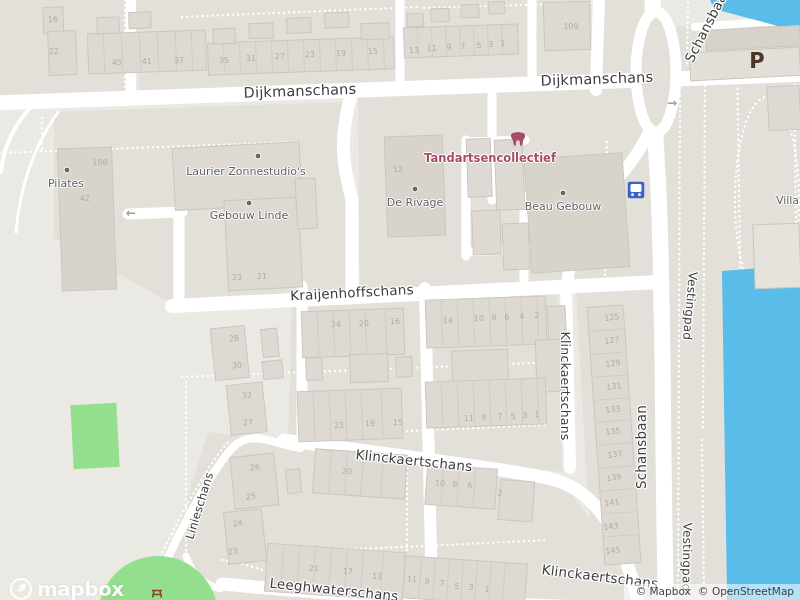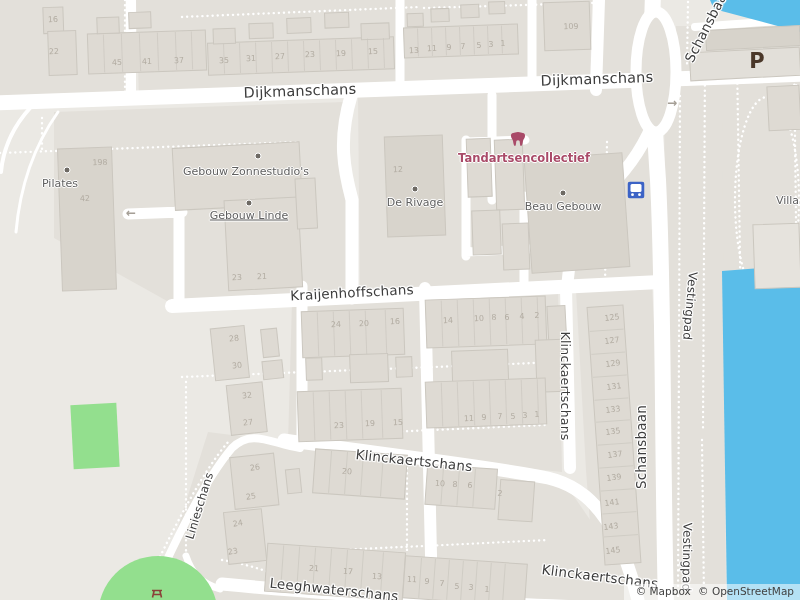--- a/index.html
+++ b/index.html
@@ -213,21 +213,21 @@
   </g>
 </svg>
 
 <div id="labels">
 
   <span class="icon" style="left:518px;top:141px;">
     <svg width="16" height="16" viewBox="0 0 16 16">
       <path fill="#a94a68" d="M8 1 C5.5 1 4.5 2 3.2 2 C1.5 2 .8 3.5 1 5.2 C1.3 7.4 2.6 8 3 10 C3.4 12 3.8 15 5 15 C6.4 15 5.8 11 6.6 9.8 C7.2 8.9 8.8 8.9 9.4 9.8 C10.2 11 9.6 15 11 15 C12.2 15 12.6 12 13 10 C13.4 8 14.7 7.4 15 5.2 C15.2 3.5 14.5 2 12.8 2 C11.5 2 10.5 1 8 1 Z"></path>
     </svg>
   </span>
-  <span class="dent" style="left:524px;top:158px;">Tandartsencollectief</span>
+  <span class="dent" style="left:490px;top:158px;">Tandartsencollectief</span>
 
   <span id="parking" style="left:757px;top:61px;">P</span>
   <span class="icon" style="left:636px;top:192px;">
     <svg width="17" height="17" viewBox="0 0 17 17">
       <rect x="0" y="0" width="17" height="17" rx="3" fill="#3c63c6"></rect>
       <rect x="3" y="2.5" width="11" height="8" rx="1.5" fill="#fff"></rect>
       <circle cx="5" cy="13.2" r="1.4" fill="#fff"></circle>
           <circle cx="12" cy="13.2" r="1.4" fill="#fff"></circle>
     </svg>
   </span>
@@ -243,25 +243,25 @@
       <span class="lbl st" style="left: 708px; top: 24px; font-size: 13.5px; transform: translate(-50%, -50%) rotate(-63deg);">Schansbaan</span>
       <span class="lbl st" style="left: 352px; top: 293px; font-size: 13.5px; transform: translate(-50%, -50%) rotate(-3deg);">Kraijenhoffschans</span>
       <span class="lbl st" style="left: 414px; top: 461px; font-size: 13.5px; transform: translate(-50%, -50%) rotate(6deg);">Klinckaertschans</span>
       <span class="lbl st" style="left: 600px; top: 577px; font-size: 13.5px; transform: translate(-50%, -50%) rotate(7deg);">Klinckaertschans</span>
       <span class="lbl st" style="left: 565px; top: 386px; font-size: 12.5px; transform: translate(-50%, -50%) rotate(90deg);">Klinckaertschans</span>
       <span class="lbl st" style="left: 334px; top: 590px; font-size: 13.5px; transform: translate(-50%, -50%) rotate(6deg);">Leeghwaterschans</span>
       <span class="lbl st" style="left: 200px; top: 506px; font-size: 11.5px; transform: translate(-50%, -50%) rotate(-73deg);">Linieschans</span>
       <span class="lbl st" style="left: 642px; top: 447px; font-size: 13.5px; transform: translate(-50%, -50%) rotate(-90deg);">Schansbaan</span>
       <span class="lbl st" style="left: 690px; top: 306px; font-size: 12px; transform: translate(-50%, -50%) rotate(95deg);">Vestingpad</span>
       <span class="lbl st" style="left: 687px; top: 557px; font-size: 12px; transform: translate(-50%, -50%) rotate(91deg);">Vestingpad</span>
-      <span class="lbl poi" style="left: 60px; top: 183px; font-size: 11px; transform: translate(-50%, -50%) rotate(0deg);">Pilates</span>
+      <span class="lbl poi" style="left: 66px; top: 183px; font-size: 11px; transform: translate(-50%, -50%) rotate(0deg);">Pilates</span>
       <i class="dot" style="left: 67px; top: 170px;"></i>
-      <span class="lbl poi" style="left: 246px; top: 171px; font-size: 11px; transform: translate(-50%, -50%) rotate(0deg);">Gebouw Zonnestudio's</span>
+      <span class="lbl poi" style="left: 246px; top: 171px; font-size: 11px; transform: translate(-50%, -50%) rotate(0deg);">Laurier Zonnestudio's</span>
       <i class="dot" style="left: 258px; top: 156px;"></i>
-      <span class="lbl poi" style="left: 249px; top: 215px; font-size: 11px; transform: translate(-50%, -50%) rotate(0deg); text-decoration: underline;">Gebouw Linde</span>
+      <span class="lbl poi" style="left: 249px; top: 215px; font-size: 11px; transform: translate(-50%, -50%) rotate(0deg);">Gebouw Linde</span>
       <i class="dot" style="left: 249px; top: 203px;"></i>
       <span class="lbl poi" style="left: 415px; top: 202px; font-size: 11px; transform: translate(-50%, -50%) rotate(0deg);">De Rivage</span>
       <i class="dot" style="left: 415px; top: 189px;"></i>
       <span class="lbl poi" style="left: 563px; top: 206px; font-size: 11px; transform: translate(-50%, -50%) rotate(0deg);">Beau Gebouw</span>
       <i class="dot" style="left: 563px; top: 193px;"></i>
       <span class="lbl poi" style="left: 793px; top: 200px; font-size: 11px; transform: translate(-50%, -50%) rotate(0deg);">Villa B</span>
       <span class="lbl num" style="left: 53px; top: 20px; font-size: 8px; transform: translate(-50%, -50%) rotate(-2deg);">16</span>
       <span class="lbl num" style="left: 54px; top: 52px; font-size: 8px; transform: translate(-50%, -50%) rotate(-2deg);">22</span>
       <span class="lbl num" style="left: 117px; top: 63px; font-size: 8px; transform: translate(-50%, -50%) rotate(-2deg);">45</span>
       <span class="lbl num" style="left: 147px; top: 62px; font-size: 8px; transform: translate(-50%, -50%) rotate(-2deg);">41</span>
@@ -331,18 +331,25 @@
       <span class="lbl num" style="left: 614px; top: 387px; font-size: 8px; transform: translate(-50%, -50%) rotate(-7deg);">131</span>
       <span class="lbl num" style="left: 613px; top: 410px; font-size: 8px; transform: translate(-50%, -50%) rotate(-7deg);">133</span>
       <span class="lbl num" style="left: 613px; top: 432px; font-size: 8px; transform: translate(-50%, -50%) rotate(-7deg);">135</span>
       <span class="lbl num" style="left: 615px; top: 455px; font-size: 8px; transform: translate(-50%, -50%) rotate(-7deg);">137</span>
       <span class="lbl num" style="left: 614px; top: 478px; font-size: 8px; transform: translate(-50%, -50%) rotate(-7deg);">139</span>
       <span class="lbl num" style="left: 612px; top: 503px; font-size: 8px; transform: translate(-50%, -50%) rotate(-7deg);">141</span>
       <span class="lbl num" style="left: 611px; top: 527px; font-size: 8px; transform: translate(-50%, -50%) rotate(-7deg);">143</span>
       <span class="lbl num" style="left: 613px; top: 551px; font-size: 8px; transform: translate(-50%, -50%) rotate(-7deg);">145</span>
     </div>
 
+<div id="logo">
+  <svg width="22" height="22" viewBox="0 0 22 22">
+    <circle cx="11" cy="11" r="10" fill="none" stroke="#fff" stroke-width="2"></circle>
+    <path fill="#fff" d="M13.5 5.5 C11 6 8.5 8.5 8 13.5 C13 13 15.5 10.5 16 8 C15.5 6.5 15 6 13.5 5.5 Z M11 9 l1.2 1.2 -1.2 1.2 -1.2-1.2 Z"></path>
+  </svg>
+  <span class="word">mapbox</span>
+</div>
 
 <div id="attrib">
   <a href="#">© Mapbox</a>
   <a href="#">© OpenStreetMap</a>
 </div>
 </div>
 
 </body></html>

